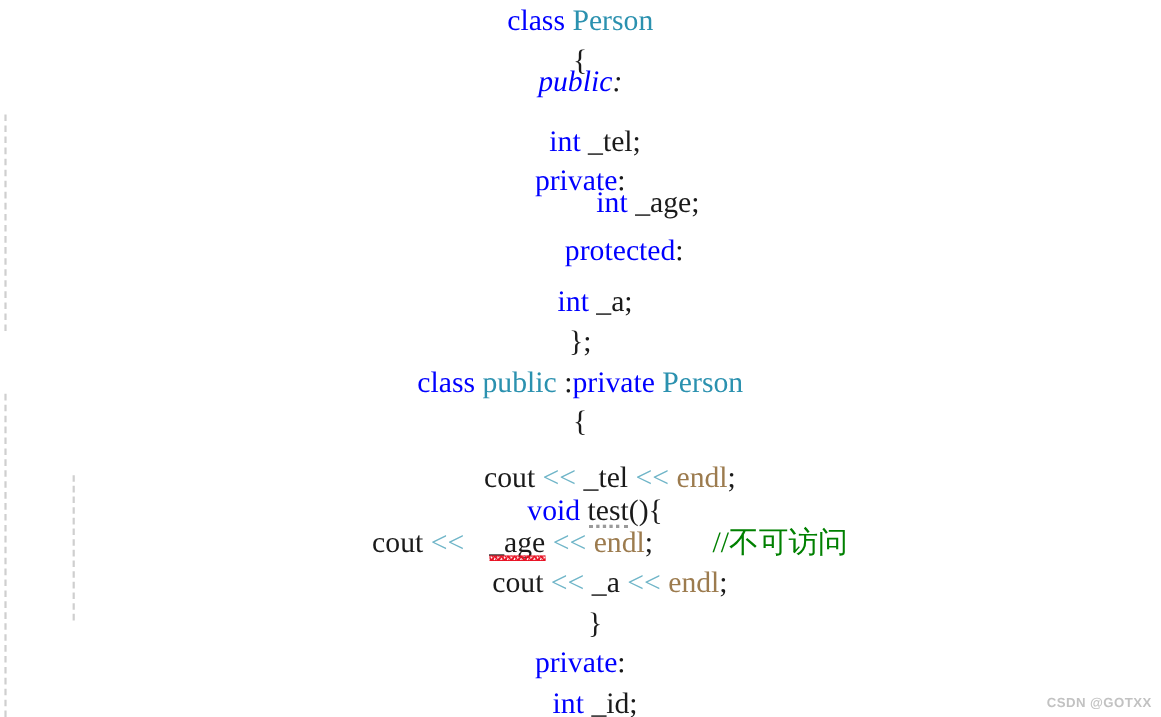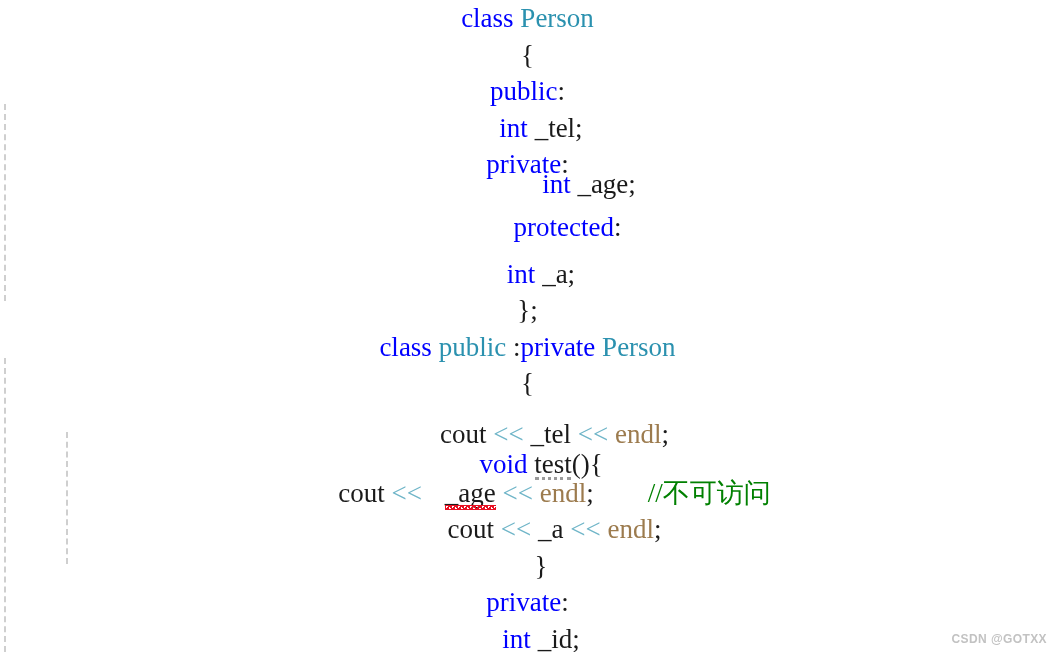--- a/index.html
+++ b/index.html
@@ -121,21 +121,21 @@
 
 <div id="code-surface">
   <div id="indent-guides">
       <div class="indent-guide" style="left: 4px; top: 104px; height: 197px; border-left-color: rgb(207, 207, 207);"></div>
       <div class="indent-guide" style="left: 4px; top: 358px; height: 294px; border-left-color: rgb(207, 207, 207);"></div>
       <div class="indent-guide" style="left: 66px; top: 432px; height: 132px; border-left-color: rgb(207, 207, 207);"></div>
     </div>
   <div id="code-lines">
       <div class="code-line" style="top: 0px;"><span class="seg t-keyword">class </span><span class="seg t-type">Person</span></div>
       <div class="code-line" style="top: 36.5px;"><span class="seg t-plain">{</span></div>
-      <div class="code-line" style="top: 73px;"><span class="seg t-keyword">public</span><span class="seg t-plain">:</span></div>
+      <div class="code-line" style="top: 56px; font-style: italic;"><span class="seg t-keyword">public</span><span class="seg t-plain">:</span></div>
       <div class="code-line" style="top: 109.5px;"><span class="seg t-plain">    </span><span class="seg t-keyword">int</span><span class="seg t-plain"> _tel;</span></div>
       <div class="code-line" style="top: 146px;"><span class="seg t-keyword">private</span><span class="seg t-plain">:</span></div>
       <div class="code-line" style="top: 166px; padding-left: 48px;"><span class="seg t-plain">    </span><span class="seg t-keyword">int</span><span class="seg t-plain"> _age;</span></div>
       <div class="code-line" style="top: 209px; margin-left: 40px;"><span class="seg t-keyword">protected</span><span class="seg t-plain">:</span></div>
       <div class="code-line" style="top: 255.5px;"><span class="seg t-plain">    </span><span class="seg t-keyword">int</span><span class="seg t-plain"> _a;</span></div>
       <div class="code-line" style="top: 292px;"><span class="seg t-plain">};</span></div>
       <div class="code-line" style="top: 328.5px;"><span class="seg t-keyword">class </span><span class="seg t-type">public</span><span class="seg t-plain"> :</span><span class="seg t-keyword">private</span><span class="seg t-plain"> </span><span class="seg t-type">Person</span></div>
       <div class="code-line" style="top: 365px;"><span class="seg t-plain">{</span></div>
       <div class="code-line" style="top: 401.5px; margin-top: 44px;"><span class="seg t-plain">    </span><span class="seg t-keyword">void</span><span class="seg t-plain"> </span><span class="dotted-hint"><span class="seg t-plain">test</span></span><span class="seg t-plain">(){</span></div>
       <div class="code-line" style="top: 416px;"><span class="seg t-plain">        cout </span><span class="seg t-operator">&lt;&lt;</span><span class="seg t-plain"> _tel </span><span class="seg t-operator">&lt;&lt;</span><span class="seg t-plain"> </span><span class="seg t-stream">endl</span><span class="seg t-plain">;</span></div>

